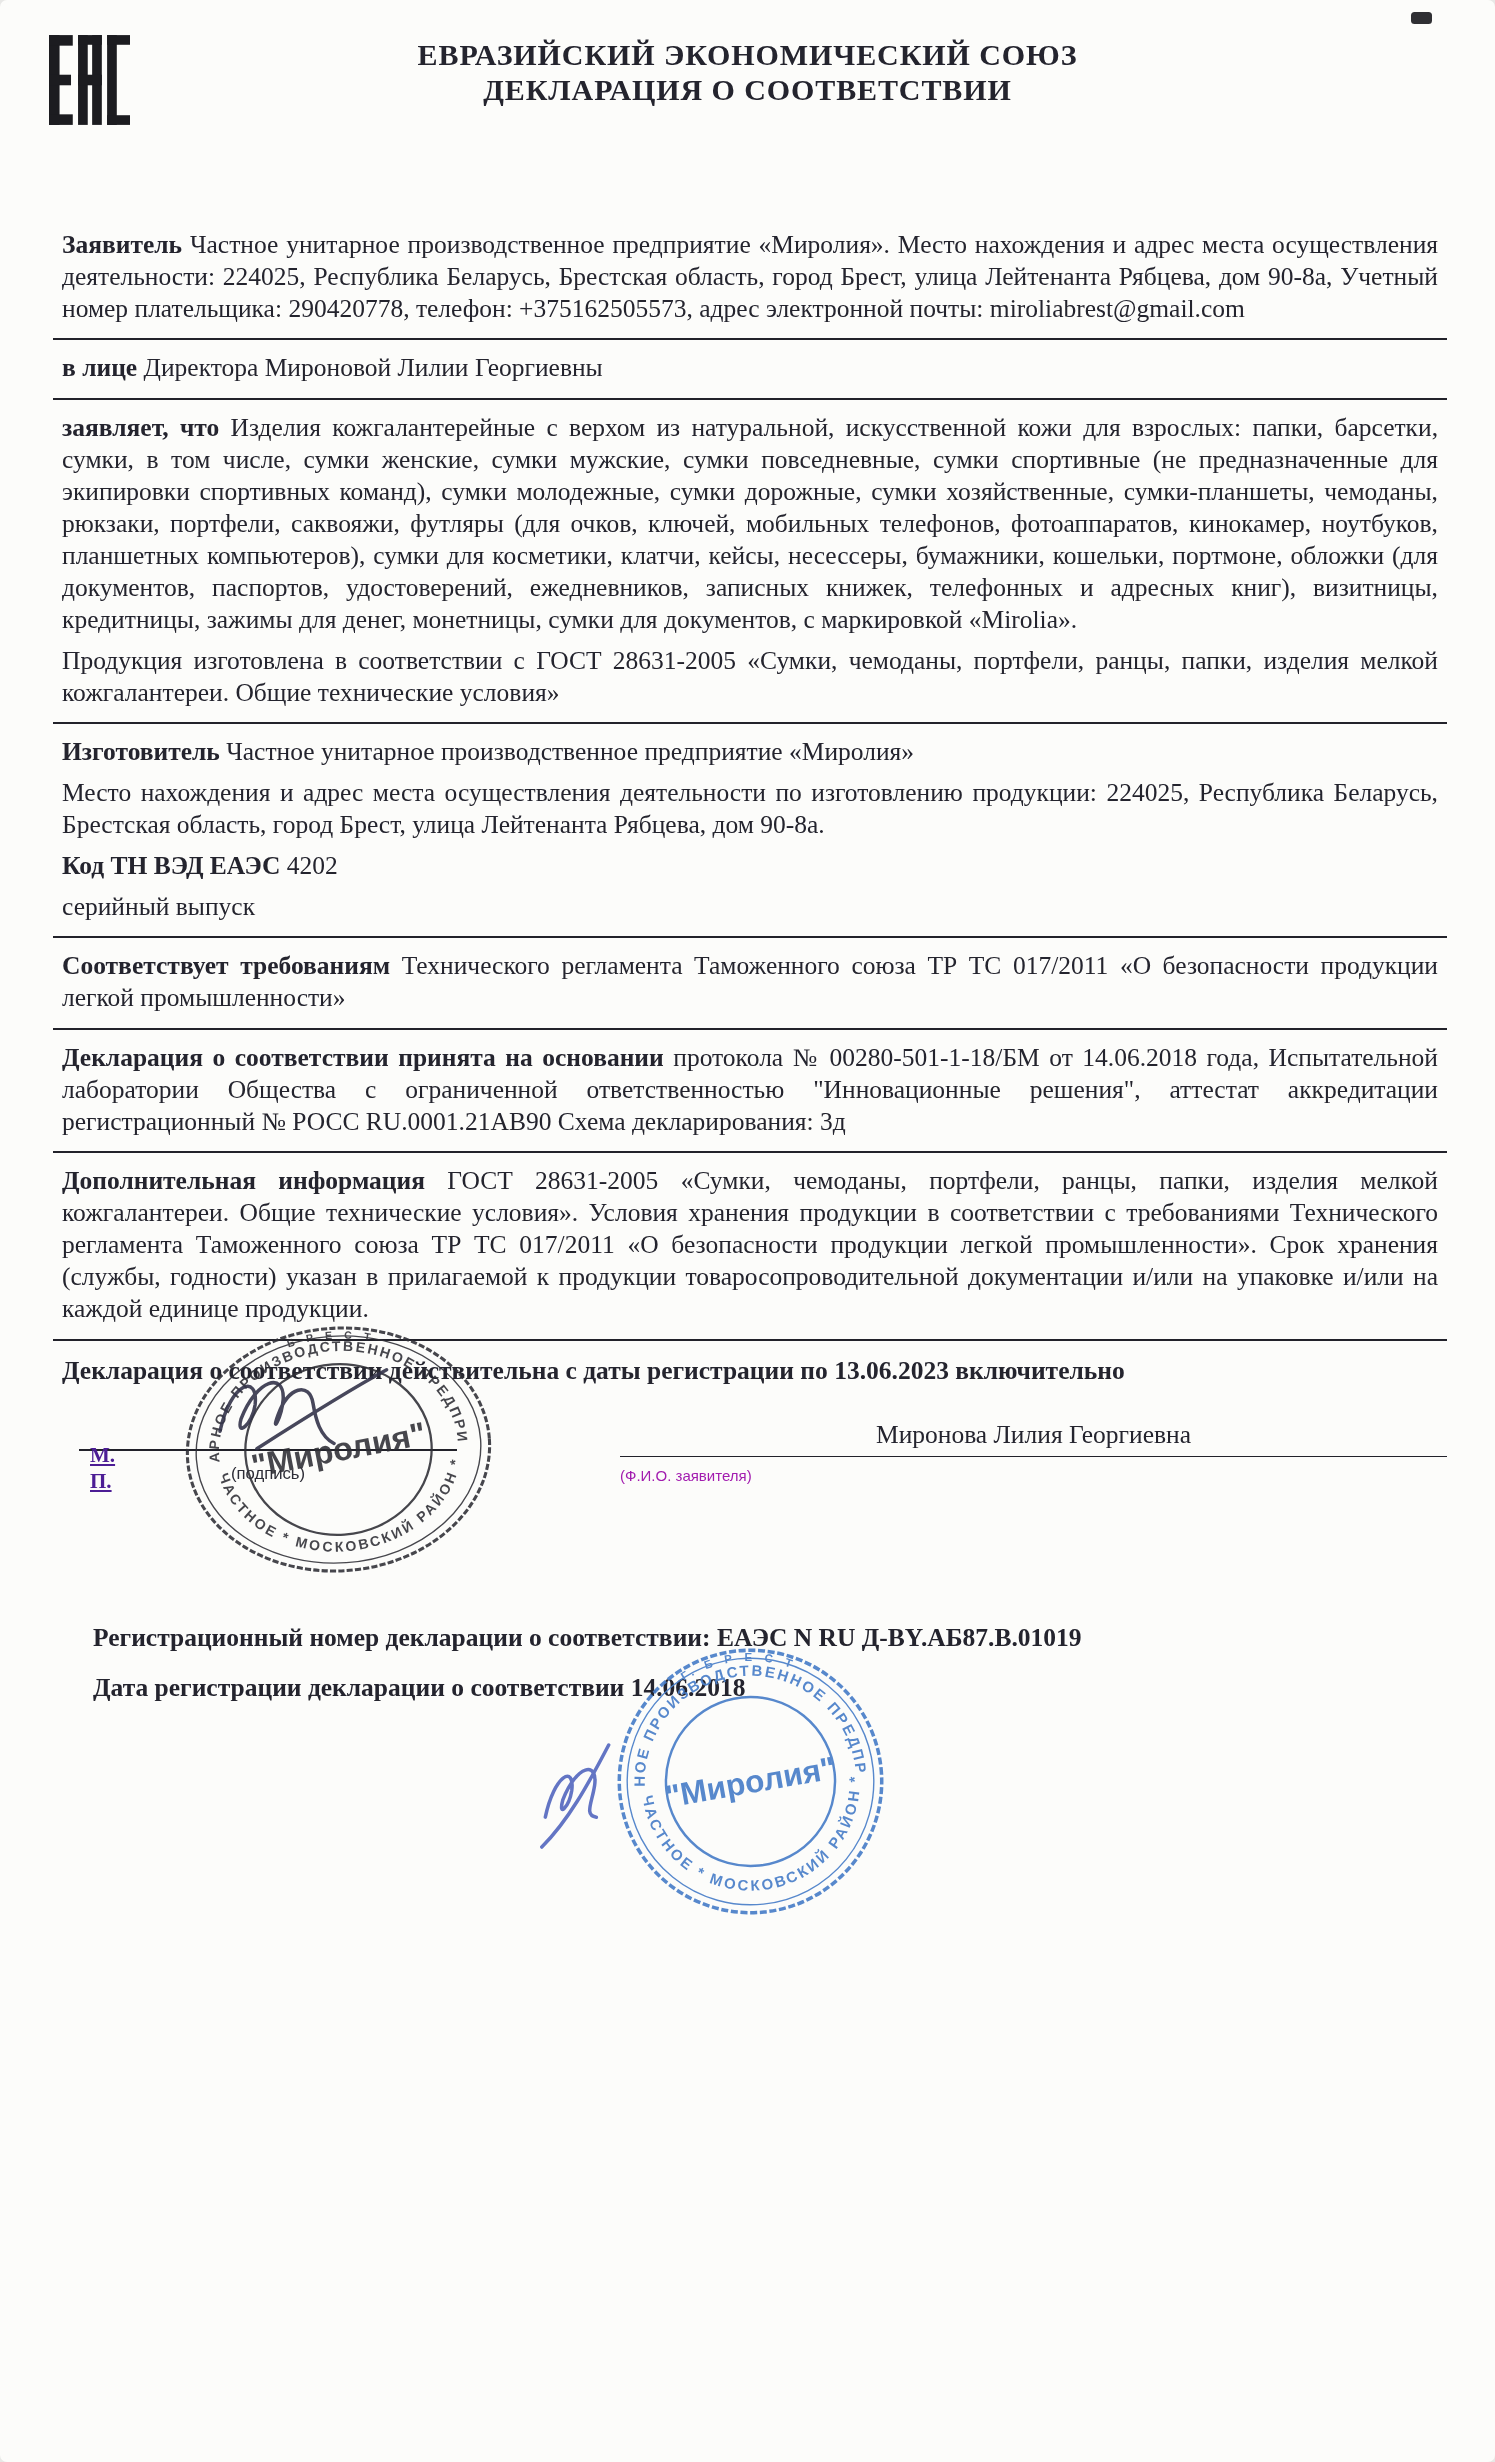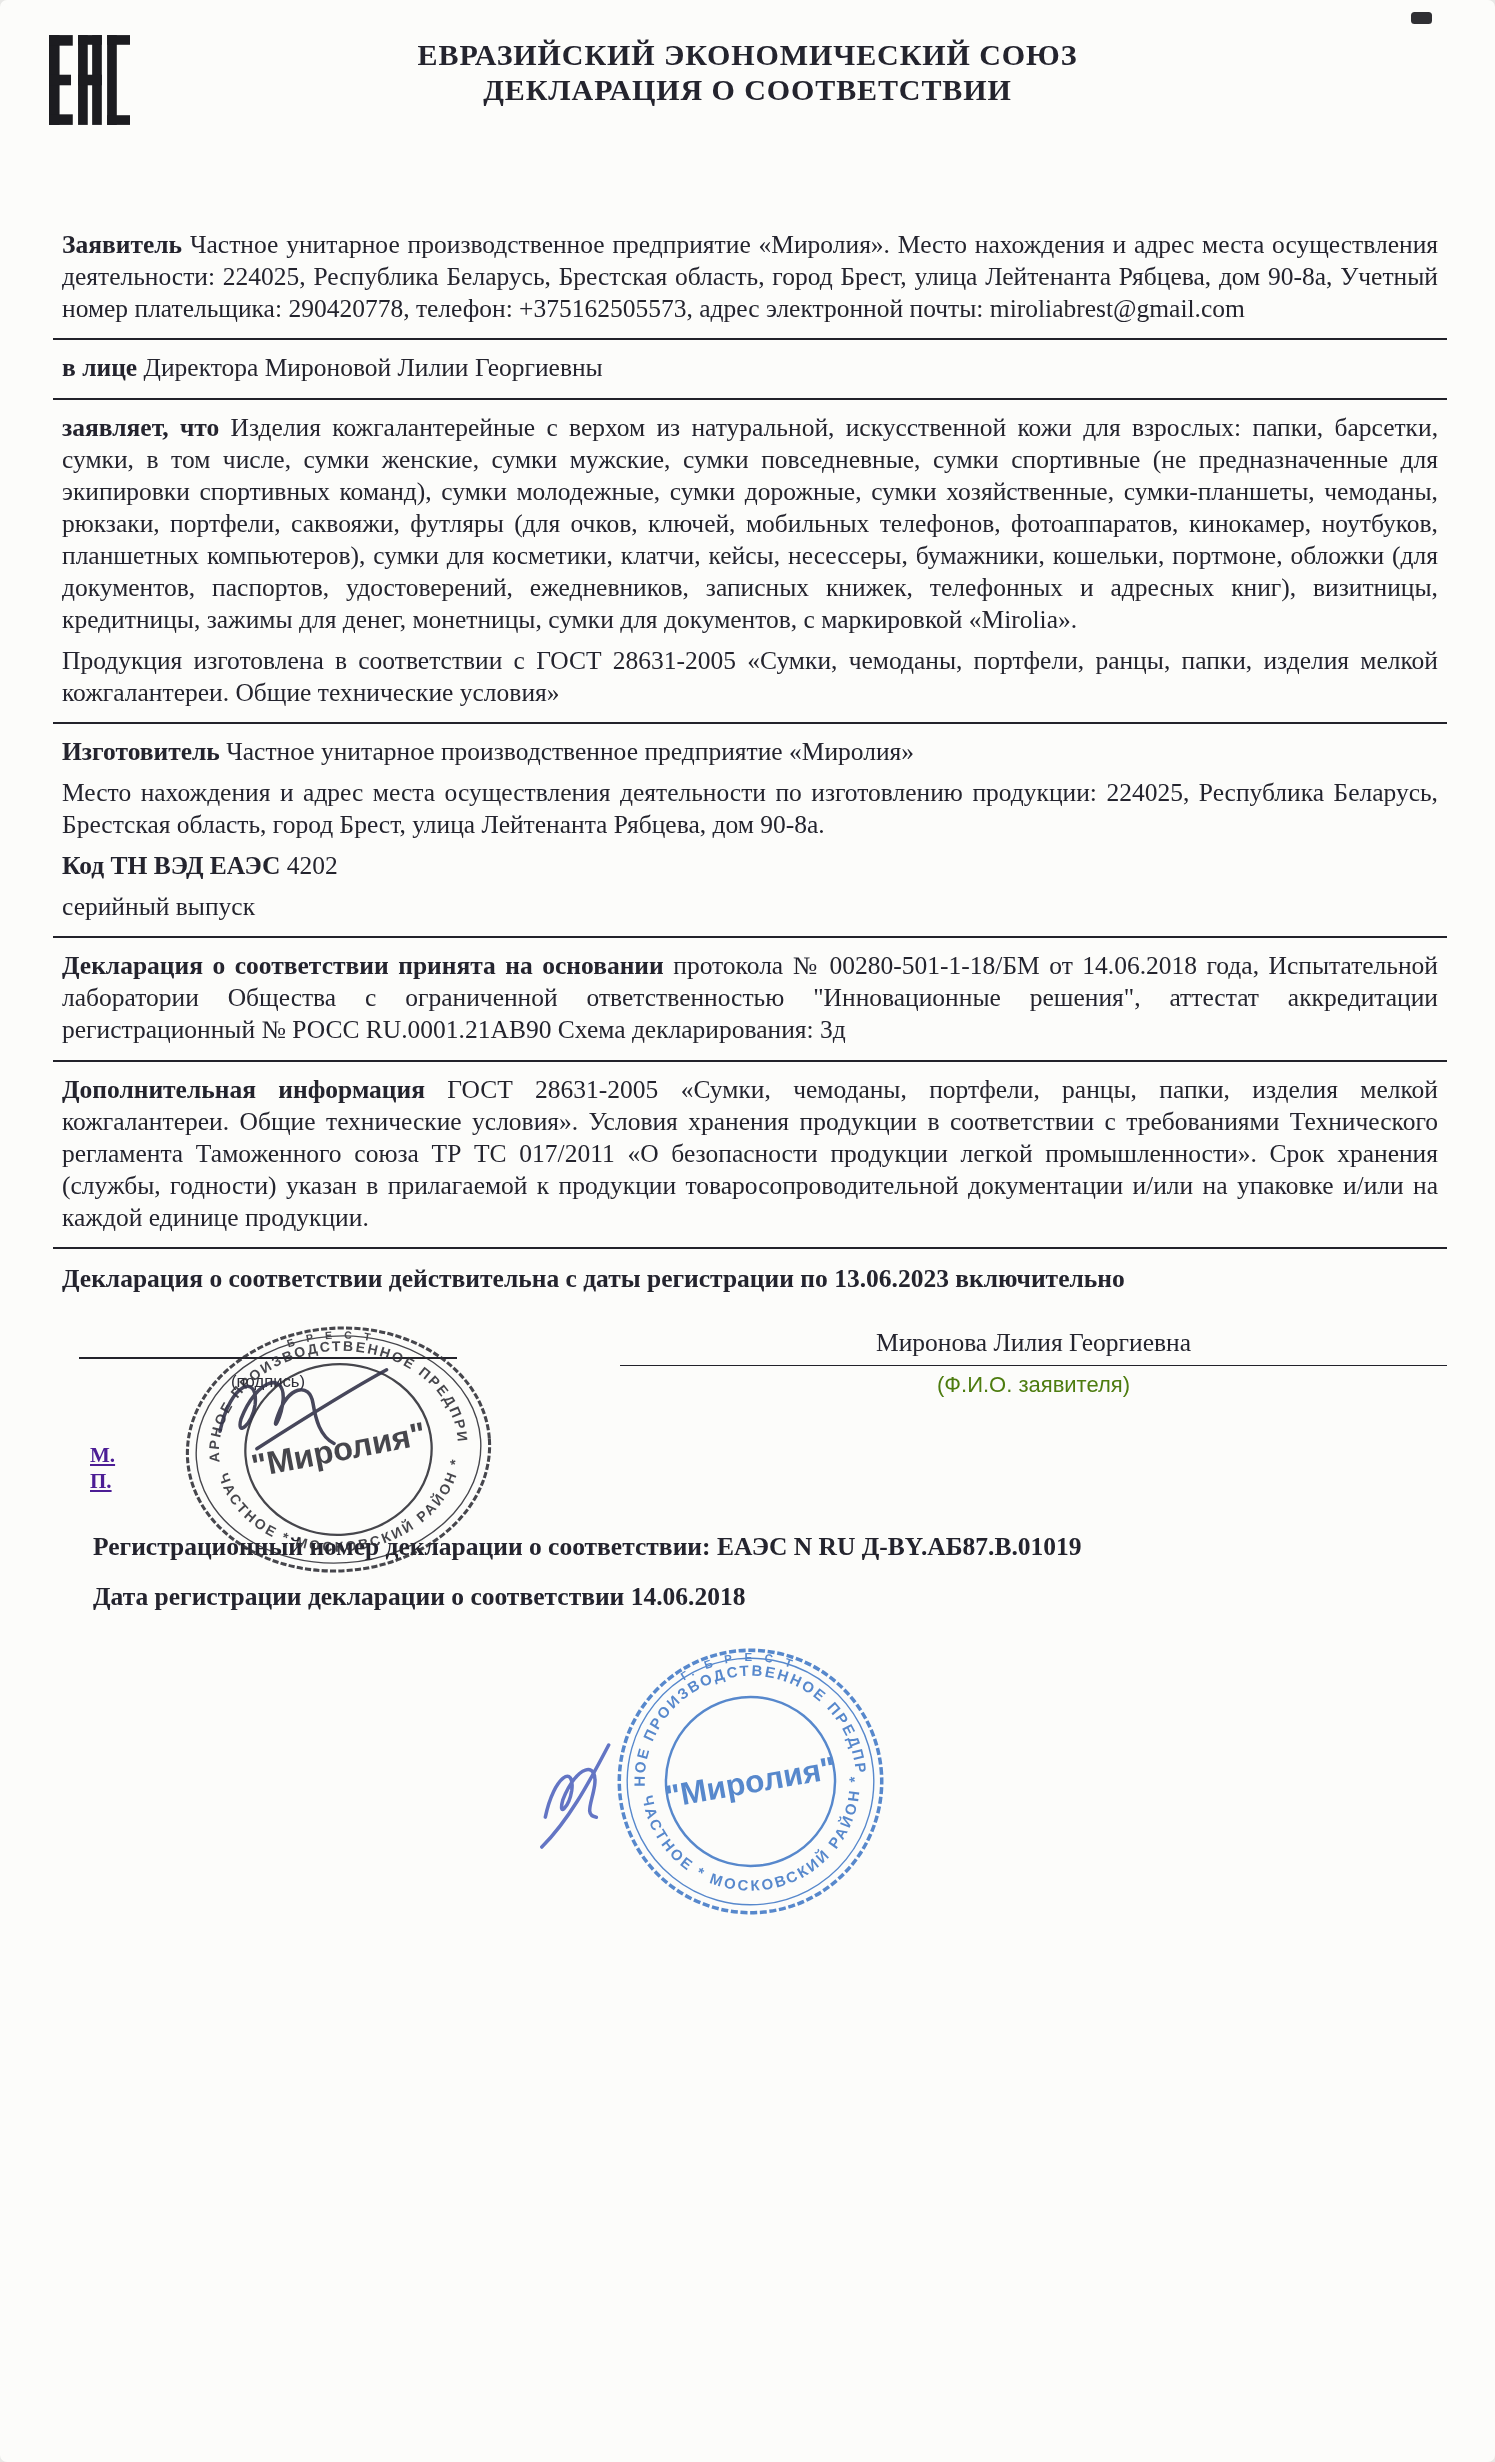--- a/index.html
+++ b/index.html
@@ -30,21 +30,21 @@
   .sec + .sec{padding-top:3px;}
   b.lead{font-weight:bold;}
   .validity{font-weight:bold;padding:5.3px 0 1.8px;}
   .sig-row{display:flex;margin-top:30px;}
   .sig-left{width:378px;margin-left:26px;}
   .sig-line{border-bottom:2.2px solid #22222a;height:30px;}
   .sig-caption{font-family:"Liberation Sans",sans-serif;font-size:16.7px;color:#2c2c36;text-align:center;padding-top:7px;}
   .sig-right{flex:1;margin-left:163px;}
   .sig-name{text-align:center;font-size:25.5px;}
   .sig-line2{border-bottom:1.8px solid #22222a;height:5.3px;}
-  .sig-caption2{font-family:"Liberation Sans",sans-serif;font-size:22px;color:#4d7c0f;text-align:center;padding-top:3.5px;}
+  .sig-caption2{font-family:"Liberation Sans",sans-serif;font-size:15px;color:#a21caf;padding-top:3.5px;}
   .reg{font-weight:bold;margin-top:130px;padding-left:31px;}
   .reg.date{margin-top:17.6px;}
   .mp{
     position:absolute;left:90px;top:1442px;
     width:35px;font-weight:bold;font-size:21px;line-height:26px;
     word-break:break-all;color:#4c1d95;text-decoration:underline;
   }
   .stamp-black{position:absolute;left:180px;top:1322px;width:317px;height:255px;opacity:.88;transform:rotate(-4deg);}
   .sig-black{position:absolute;left:204px;top:1347px;width:246px;height:114px;}
   .stamp-blue{position:absolute;left:614px;top:1645px;width:273px;height:273px;opacity:.92;transform:rotate(-6deg);}
@@ -94,20 +94,23 @@
       <p class="just">Продукция изготовлена в соответствии с ГОСТ 28631-2005 «Сумки, чемоданы, портфели, ранцы, папки, изделия мелкой кожгалантереи. Общие технические условия»</p>
     </section>
 
     <section class="sec">
       <p class="just"><b class="lead">Изготовитель</b> <span>Частное унитарное производственное предприятие «Миролия»</span></p>
       <p class="just">Место нахождения и адрес места осуществления деятельности по изготовлению продукции: 224025, Республика Беларусь, Брестская область, город Брест, улица Лейтенанта Рябцева, дом 90-8а.</p>
       <p><b class="lead">Код ТН ВЭД ЕАЭС</b> <span>4202</span></p>
       <p>серийный выпуск</p>
     </section>
 
+    <section class="sec">
+      <p class="just"><b class="lead">Соответствует требованиям</b> <span>Технического регламента Таможенного союза ТР ТС 017/2011 «О безопасности продукции легкой промышленности»</span></p>
+    </section>
 
     <section class="sec">
       <p class="just"><b class="lead">Декларация о соответствии принята на основании</b> <span>протокола № 00280-501-1-18/БМ от 14.06.2018 года, Испытательной лаборатории Общества с ограниченной ответственностью "Инновационные решения", аттестат аккредитации регистрационный № РОСС RU.0001.21АВ90 Схема декларирования: 3д</span></p>
     </section>
 
     <section class="sec">
       <p class="just"><b class="lead">Дополнительная информация</b> <span>ГОСТ 28631-2005 «Сумки, чемоданы, портфели, ранцы, папки, изделия мелкой кожгалантереи. Общие технические условия». Условия хранения продукции в соответствии с требованиями Технического регламента Таможенного союза ТР ТС 017/2011 «О безопасности продукции легкой промышленности». Срок хранения (службы, годности) указан в прилагаемой к продукции товаросопроводительной документации и/или на упаковке и/или на каждой единице продукции.</span></p>
     </section>
 
     <p class="validity">Декларация о соответствии действительна с даты регистрации по 13.06.2023 включительно</p>

